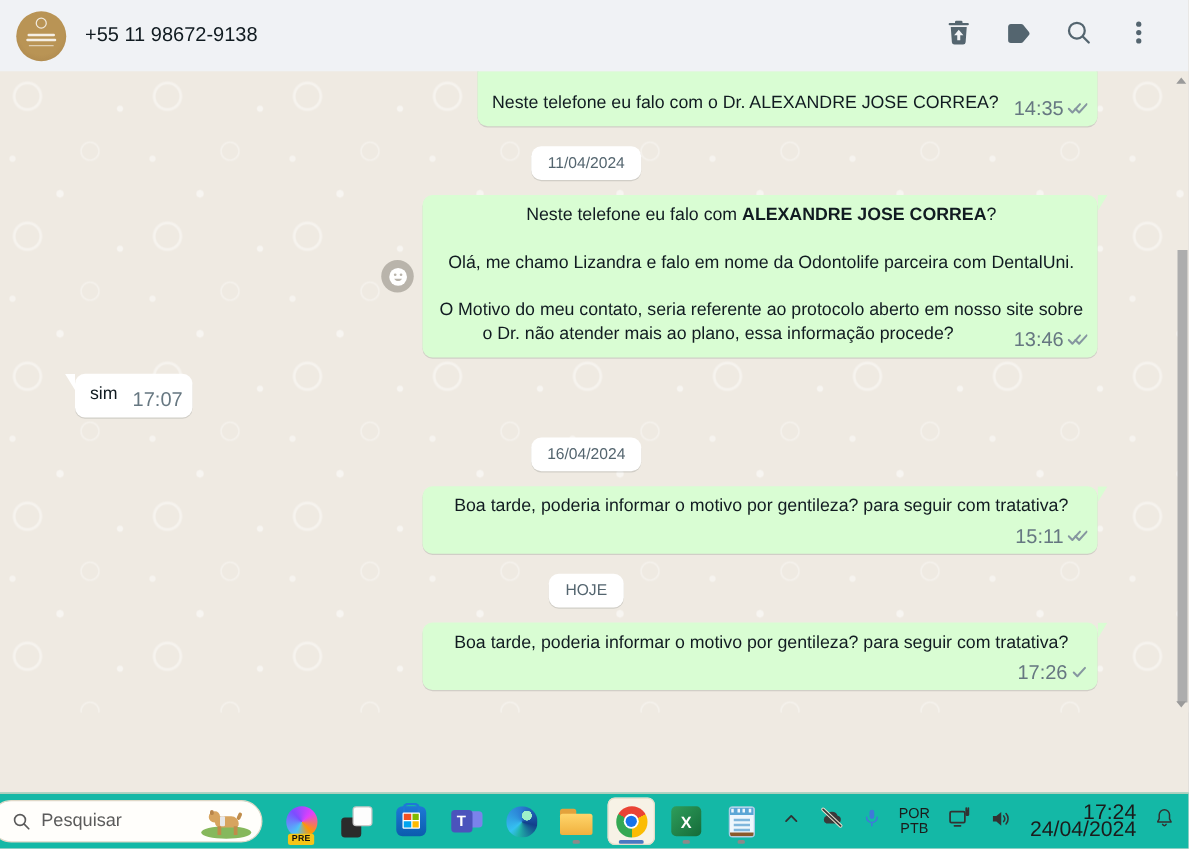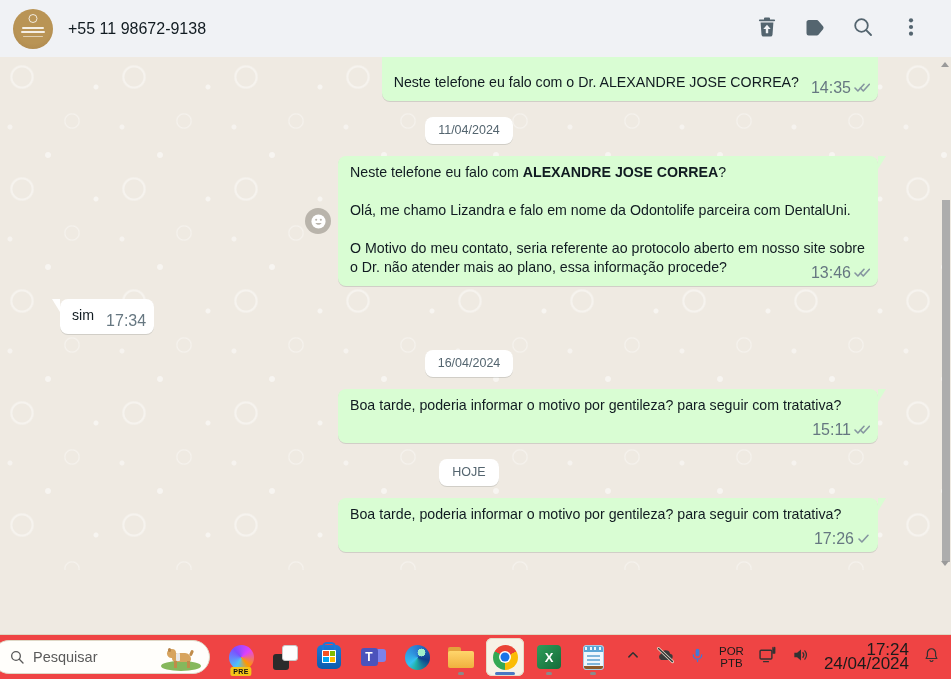--- a/index.html
+++ b/index.html
@@ -23,21 +23,21 @@
   
   .chat-area { position:absolute; top:57px; left:0; right:0; height:513px; overflow:hidden;
     background-color:#efeae2;
     background-image:
       radial-gradient(circle at 22px 20px, transparent 9px, rgba(255,255,255,.42) 10px, rgba(255,255,255,.42) 11px, transparent 12.5px),
       radial-gradient(circle at 72px 64px, transparent 6px, rgba(255,255,255,.38) 7px, transparent 8.5px),
       radial-gradient(circle at 48px 98px, rgba(255,255,255,.5) 2.5px, transparent 3.5px),
       radial-gradient(circle at 96px 30px, rgba(255,255,255,.5) 2px, transparent 3px),
       radial-gradient(circle at 10px 70px, rgba(255,255,255,.45) 2px, transparent 3px);
     background-size:112px 112px;
-    padding:0 73px 0 60px; }
+    padding:0 73px 0 60px;text-align:center; }
   .row { display:flex; margin-bottom:13px; position:relative; }
   .row.out { justify-content:flex-end; }
   .row.in  { justify-content:flex-start; }
   .row.center { justify-content:center; }
   .row-first { margin-top:-14px; }
   .bubble { position:relative; display:flow-root; max-width:540px; border-radius:8px;
     padding:7px 10px 8px 12px; font-size:14.2px; line-height:19px; color:#111b21;
     box-shadow:0 1px .5px rgba(11,20,26,.13); }
   .bubble.out { background:#d9fdd3; }
   .bubble.in  { background:#ffffff; }
@@ -68,21 +68,21 @@
   
   .composer { position:absolute; top:570px; left:0; right:0; height:64px; background:#f0f2f5;
     display:flex; align-items:center; padding:0 17px 0 22px; }
   .composer .icon-btn { width:34px; height:34px; }
   .msg-input { flex:1; height:42px; margin:0 14px 0 12px; border:none; outline:none;
     border-radius:8px; background:#fff; padding:0 16px; font-size:15px; color:#111b21;
     font-family:"Liberation Sans", sans-serif; }
   .msg-input::placeholder { color:#8696a0; }
 
   
-  .taskbar { position:absolute; bottom:0; left:0; right:0; height:45px; background:#ef4444;
+  .taskbar { position:absolute; bottom:0; left:0; right:0; height:45px; background:#14b8a6;
     display:flex; align-items:center; padding-left:0; border-top:1px solid #ded6c3; }
   .search-pill { position:relative; margin-left:-8px; width:218px; height:34px; background:#fffefb;
     border:1px solid #dfd8c7; border-radius:17px; display:flex; align-items:center; overflow:hidden; cursor:pointer; }
   .search-pill input { border:none; outline:none; background:transparent; font-size:14.5px; color:#555;
     width:110px; margin-left:8px; font-family:"Liberation Sans", sans-serif; }
   .search-pill input::placeholder { color:#5b5b5b; }
   .dog-scene { position:absolute; right:6px; bottom:0; width:44px; height:34px; }
   .dog-grass { position:absolute; left:2px; bottom:2px; width:40px; height:10px; background:#86b85c; border-radius:50%; }
   .dog-body { position:absolute; left:13px; bottom:11px; width:19px; height:9px; background:#d7a45f; border-radius:4px 6px 3px 4px; }
   .dog-head { position:absolute; left:8px; bottom:15px; width:9px; height:9px; background:#d7a45f; border-radius:50% 45% 45% 50%; }
@@ -233,21 +233,21 @@
                   <path fill="none" stroke="#8696a0" stroke-width="1.6" stroke-linecap="round" stroke-linejoin="round" d="M1 6l2.9 3L10 2.3"></path>
                   <path fill="none" stroke="#8696a0" stroke-width="1.6" stroke-linecap="round" stroke-linejoin="round" d="M6.4 6l2.9 3 6.1-6.7"></path>
                 </svg></span>
             </span></p>
       </div>
     </div>
 
     <div class="row in">
       <div class="bubble in tail-in">
         <p><span>sim</span><span class="meta">
-              <span>17:34</span>
+              <span>17:07</span>
             </span></p>
       </div>
     </div>
 
     <div class="row center pill-row">
       <div class="date-pill">16/04/2024</div>
     </div>
 
     <div class="row out">
       <div class="bubble out tail-out">

